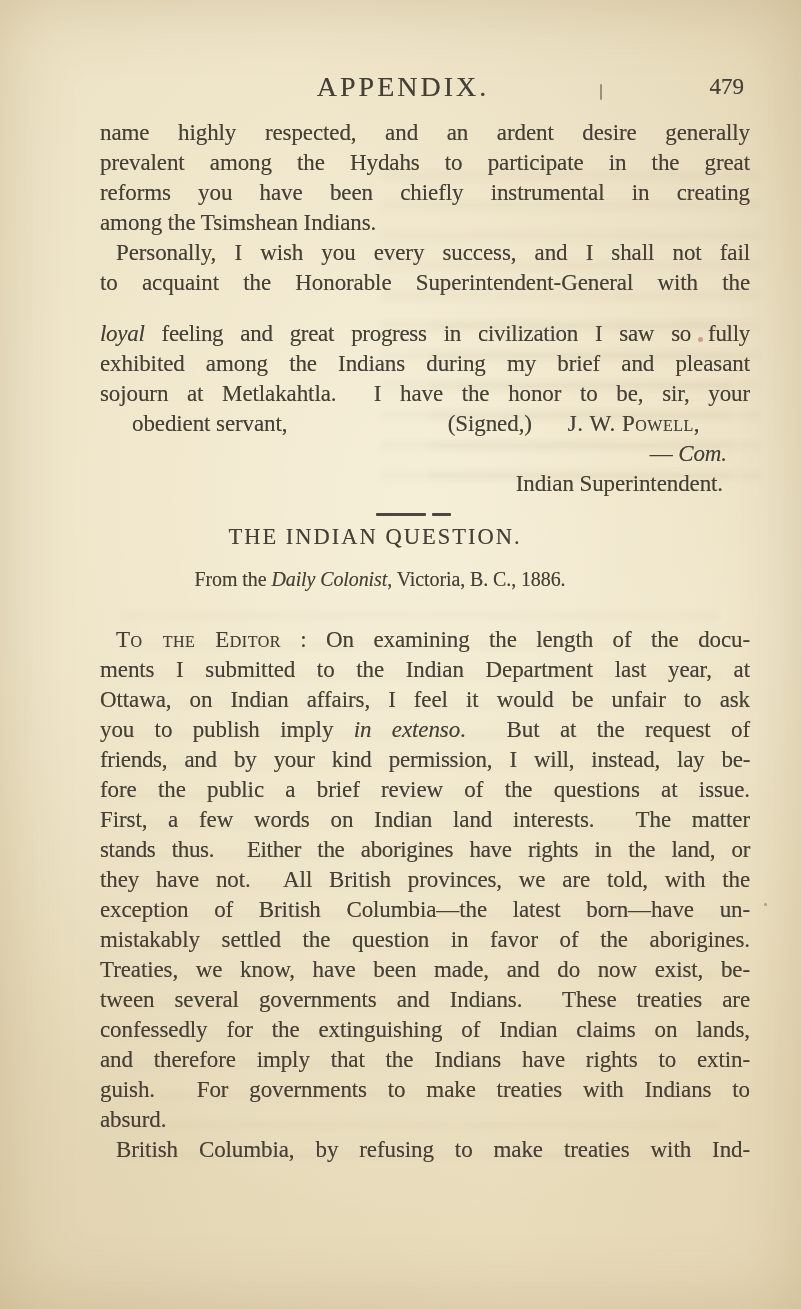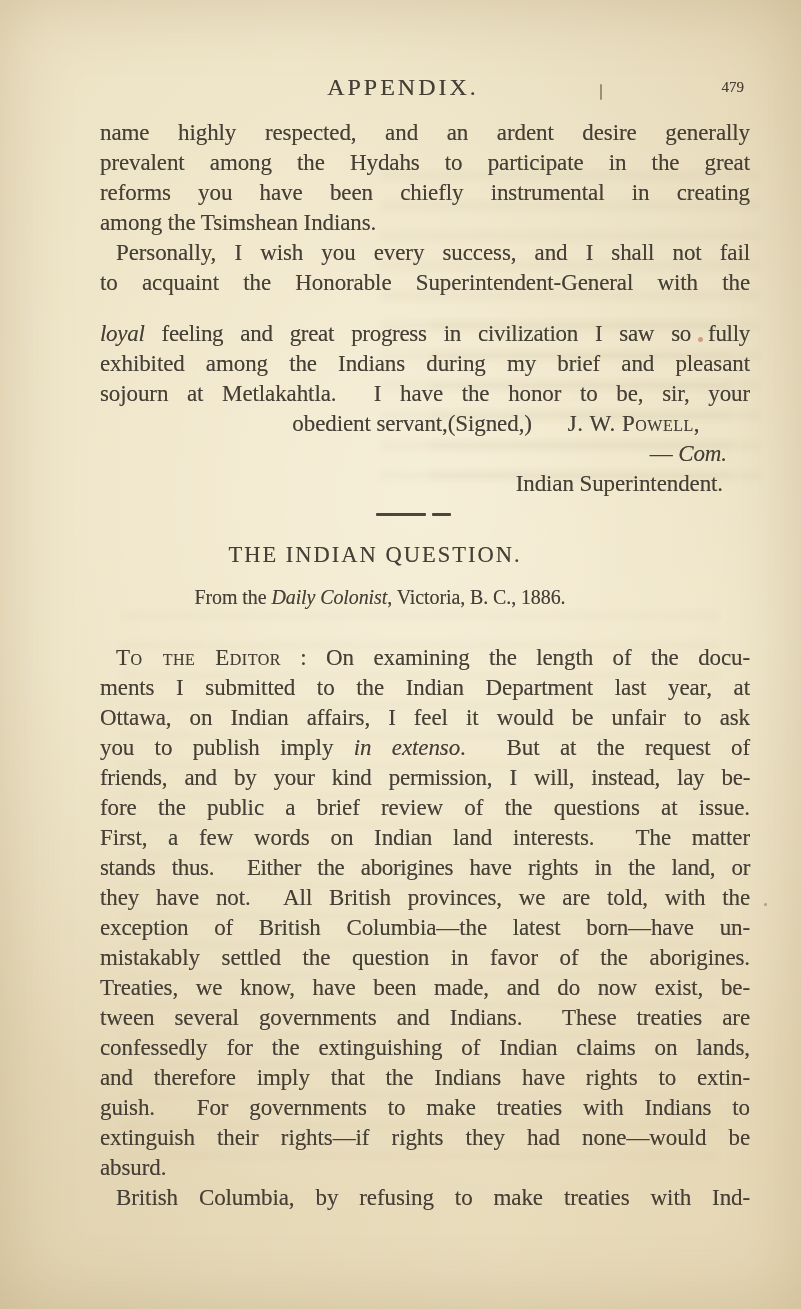--- a/index.html
+++ b/index.html
@@ -22,35 +22,35 @@
   .g3{left:430px;top:300px;width:300px;height:180px;
       background:repeating-linear-gradient(0deg, rgba(125,108,70,0.12) 0 9px, rgba(125,108,70,0) 9px 30px);}
   .speck{position:absolute;border-radius:50%;}
   .sp1{left:698px;top:337px;width:5px;height:5px;background:rgba(197,138,125,0.8);}
   .sp2{left:600px;top:84px;width:2px;height:16px;border-radius:2px;background:rgba(90,78,60,0.55);}
   .sp3{left:764px;top:903px;width:3px;height:3px;background:rgba(140,118,85,0.6);}
 
   .running-head{position:absolute;left:100px;top:72px;width:650px;height:30px;}
   .run-title{
     position:absolute;left:50%;top:0;transform:translateX(-50%) translateX(-22px);
-    font-size:24px;letter-spacing:3px;line-height:30px;
+    font-size:28px;letter-spacing:3px;line-height:30px;
     text-shadow:0 0 .5px rgba(70,62,52,.55);
   }
-  .page-num{position:absolute;right:6px;top:0;font-size:15px;line-height:30px;
+  .page-num{position:absolute;right:6px;top:0;font-size:23px;line-height:30px;
     text-shadow:0 0 .5px rgba(70,62,52,.55);}
 
   .content{position:absolute;left:100px;top:118px;width:650px;
     font-size:23px;letter-spacing:-0.1px;
     text-shadow:0 0 .5px rgba(70,62,52,.5);}
   .line{height:30px;line-height:30px;white-space:normal;}
   .a-j{text-align:justify;text-align-last:justify;-moz-text-align-last:justify;text-justify:inter-word;}
   .a-l{text-align:left;}
   .a-r{text-align:right;}
   .ind{text-indent:16px;}
-  .split{display:flex;justify-content:flex-end;margin-left:32px;}
+  .split{display:flex;justify-content:space-between;margin-left:32px;}
   .s-i{font-style:italic;}
   .s-sc{font-variant:small-caps;letter-spacing:0.5px;}
   .s-g{margin-right:36px;}
   .sep{display:flex;justify-content:center;align-items:center;gap:6px;height:14px;
        transform:translateX(-12px);}
   .dash{background:#4e463c;height:3px;border-radius:1px;}
   .dash.long{width:50px;}
   .dash.short{width:19px;}
   .sec-title{height:32px;line-height:32px;text-align:center;font-size:22.5px;letter-spacing:2px;
        transform:translateX(-50px);}
@@ -86,35 +86,34 @@
       <div class="line split">
         <span><span>obedient servant,</span></span>
         <span style="padding-right: 50px;"><span class="s-g">(Signed,)</span><span class="s-sc">J. W. Powell,</span></span>
       </div>
       <div class="line a-r" style="padding-right: 23px;"><span>— </span><span class="s-i">Com.</span></div>
       <div class="line a-r" style="padding-right: 27px;"><span>Indian Superintendent.</span></div>
       <div class="sep" style="margin-top: 8px;">
         <span class="dash long"></span>
         <span class="dash short"></span>
       </div>
-      <div class="sec-title" style="margin-top: 18px;">THE INDIAN QUESTION.</div>
+      <div class="sec-title" style="">THE INDIAN QUESTION.</div>
       <div class="byline" style="margin-top: 12px;"><span>From the </span><span class="s-i">Daily Colonist</span><span>, Victoria, B. C., 1886.</span></div>
       <div class="line a-j ind" style="margin-top: 32px;"><span class="s-sc">To the Editor</span><span> : On examining the length of the docu-</span></div>
       <div class="line a-j"><span>ments I submitted to the Indian Department last year, at</span></div>
       <div class="line a-j"><span>Ottawa, on Indian affairs, I feel it would be unfair to ask</span></div>
       <div class="line a-j"><span>you to publish imply </span><span class="s-i">in extenso</span><span>.&nbsp; But at the request of</span></div>
       <div class="line a-j" style="letter-spacing: -0.3px;"><span>friends, and by your kind permission, I will, instead, lay be-</span></div>
       <div class="line a-j"><span>fore the public a brief review of the questions at issue.</span></div>
       <div class="line a-j"><span>First, a few words on Indian land interests.&nbsp; The matter</span></div>
       <div class="line a-j" style="letter-spacing: -0.35px;"><span>stands thus.&nbsp; Either the aborigines have rights in the land, or</span></div>
       <div class="line a-j"><span>they have not.&nbsp; All British provinces, we are told, with the</span></div>
       <div class="line a-j"><span>exception of British Columbia—the latest born—have un-</span></div>
       <div class="line a-j"><span>mistakably settled the question in favor of the aborigines.</span></div>
       <div class="line a-j"><span>Treaties, we know, have been made, and do now exist, be-</span></div>
       <div class="line a-j"><span>tween several governments and Indians.&nbsp; These treaties are</span></div>
       <div class="line a-j"><span>confessedly for the extinguishing of Indian claims on lands,</span></div>
       <div class="line a-j"><span>and therefore imply that the Indians have rights to extin-</span></div>
       <div class="line a-j"><span>guish.&nbsp; For governments to make treaties with Indians to</span></div>
-      <div class="line a-j"><span>extinguish their rights—if rights they had none—would be</span></div>
       <div class="line a-l"><span>absurd.</span></div>
       <div class="line a-j ind"><span>British Columbia, by refusing to make treaties with Ind-</span></div>
     </div>
 </div>
 
 </body></html>

